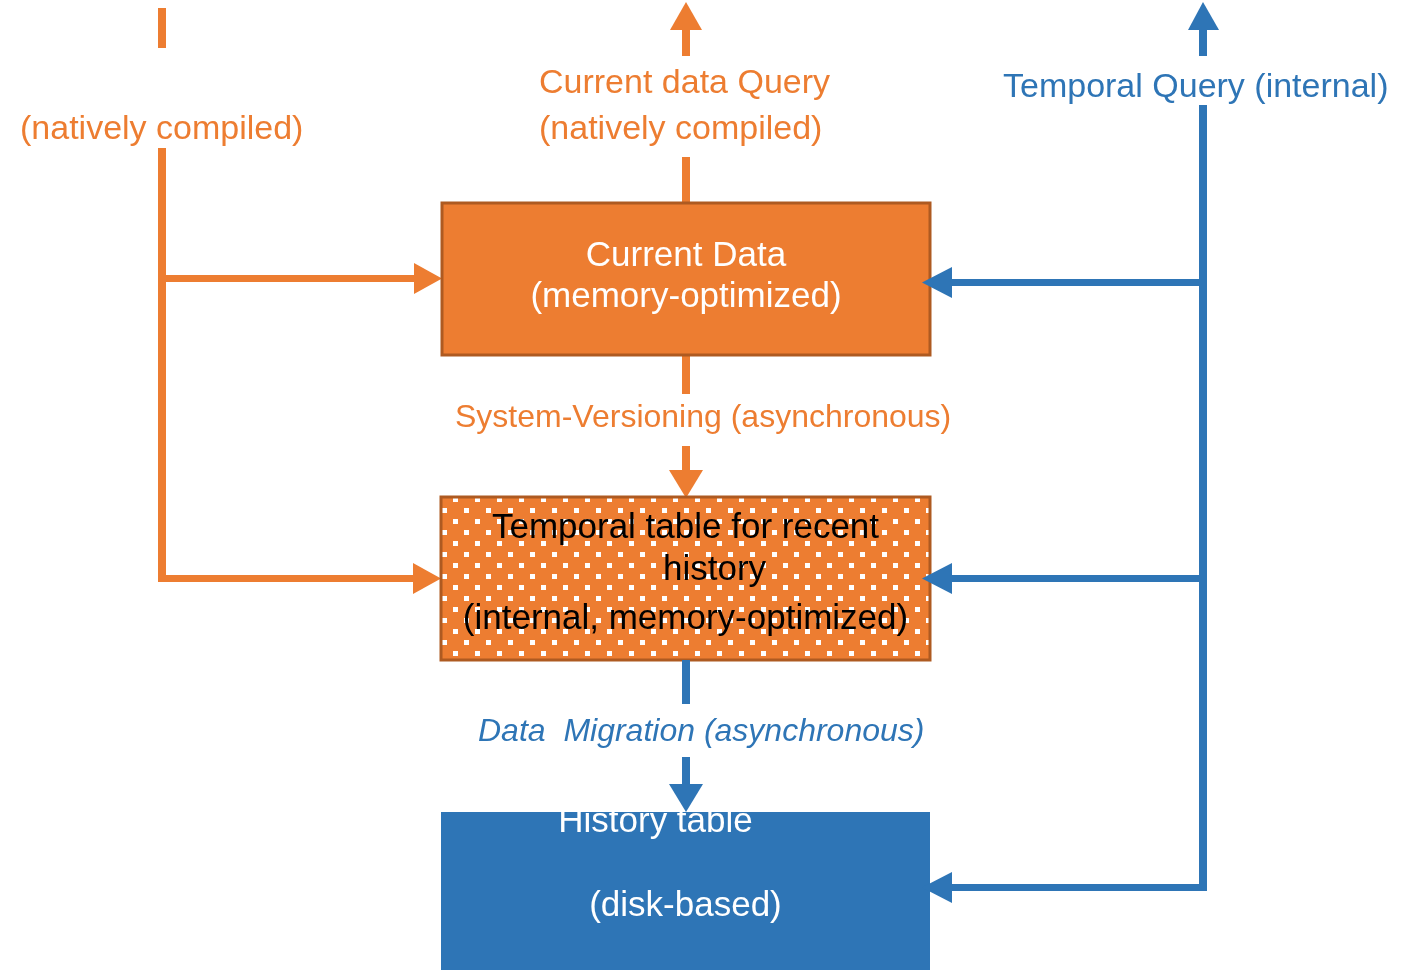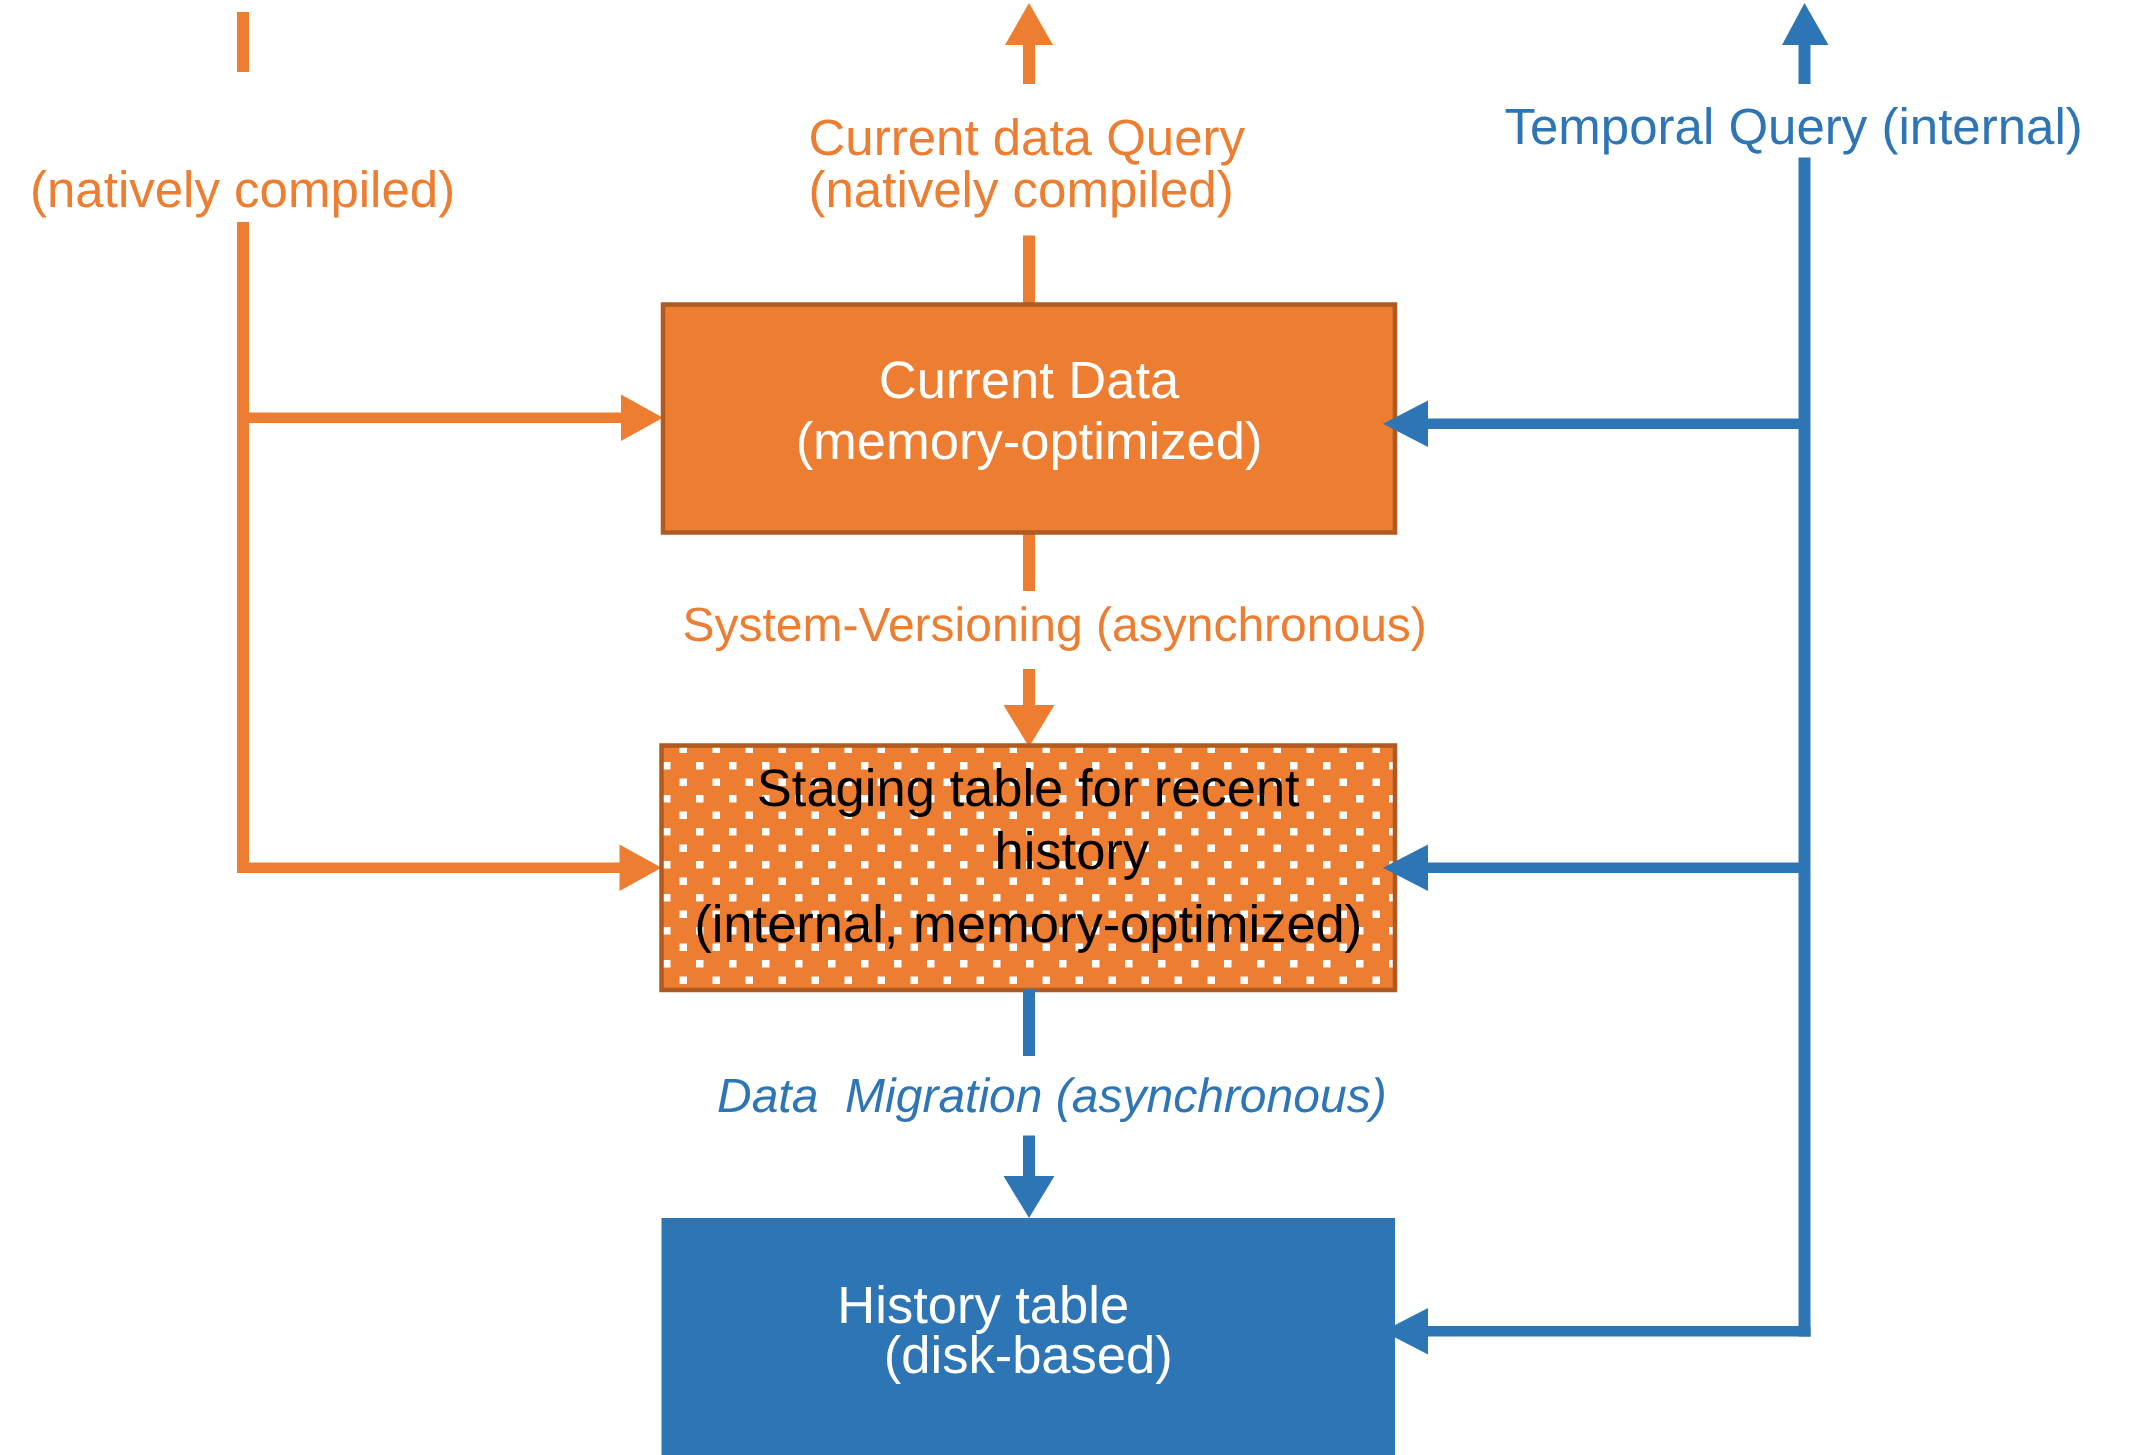--- a/index.html
+++ b/index.html
@@ -118,30 +118,30 @@
       <polygon points="922,578.5 952,563 952,594" fill="#2E75B6"></polygon>
 
       <rect x="950" y="884" width="257" height="7" fill="#2E75B6"></rect>
       <polygon points="922,887.5 952,872 952,903" fill="#2E75B6"></polygon>
     </g>
   </svg>
 
   <div class="node-label box-text-white" style="left:442px; top:234px; width:488px;">Current Data</div>
   <div class="node-label box-text-white" style="left:442px; top:275px; width:488px;">(memory-optimized)</div>
 
-  <div class="node-label box-text-black" style="left:441px; top:506px; width:489px;">Staging table for recent</div>
+  <div class="node-label box-text-black" style="left:441px; top:506px; width:489px;">Temporal table for recent</div>
   <div class="node-label box-text-black" style="left:441px; top:548px; width:489px;margin-left:29px;">history</div>
   <div class="node-label box-text-black" style="left:441px; top:597px; width:489px;">(internal, memory-optimized)</div>
 
-  <div class="node-label box-text-white" style="left:441px; top:851px; width:429px;">History table</div>
+  <div class="node-label box-text-white" style="left:441px; top:800px; width:429px;">History table</div>
   <div class="node-label box-text-white" style="left:441px; top:884px; width:489px;">(disk-based)</div>
 
   <div class="edge-label lbl-orange sz-34" style="left:20px; top:108px;">(natively compiled)</div>
 
-  <div class="edge-label lbl-orange sz-34" style="left:539px; top:62px;margin-top:11px;">Current data Query</div>
+  <div class="edge-label lbl-orange sz-34" style="left:539px; top:62px;">Current data Query</div>
   <div class="edge-label lbl-orange sz-34" style="left:539px; top:108px;">(natively compiled)</div>
 
   <div class="edge-label lbl-blue sz-34" style="left:1003px; top:66px;">Temporal Query (internal)</div>
 
   <div class="edge-label lbl-orange sz-32" style="left:455px; top:398px;">System-Versioning (asynchronous)</div>
 
   <div class="edge-label lbl-blue sz-32" style="left:478px; top:712px;font-style:italic;">Data  Migration (asynchronous)</div>
 
 </div>
 

